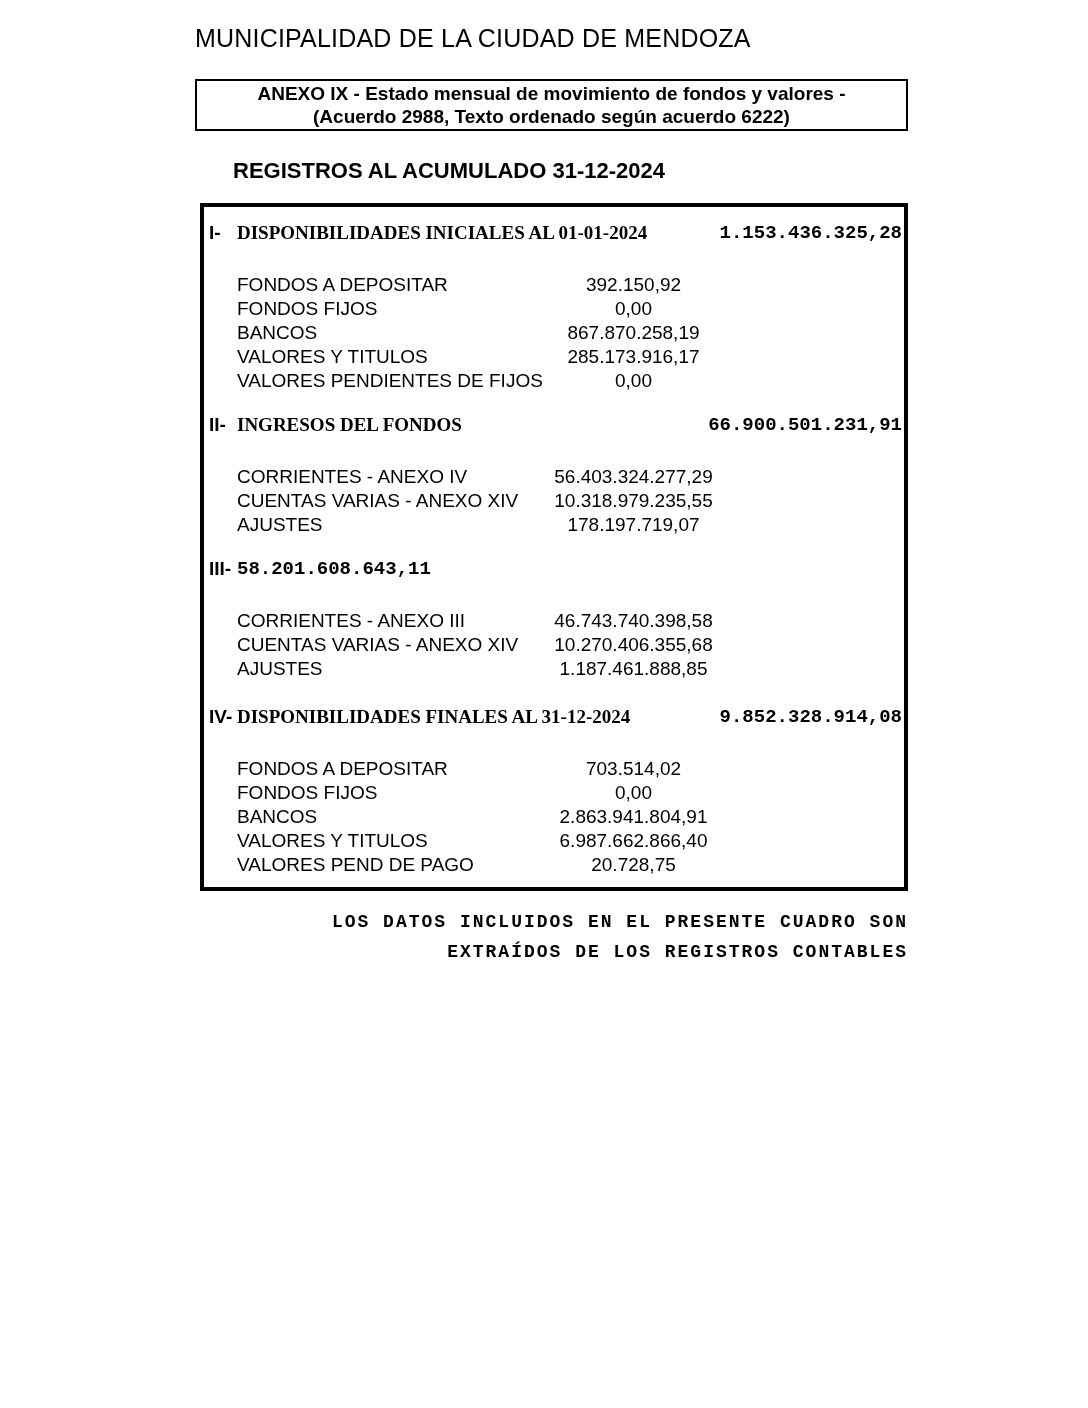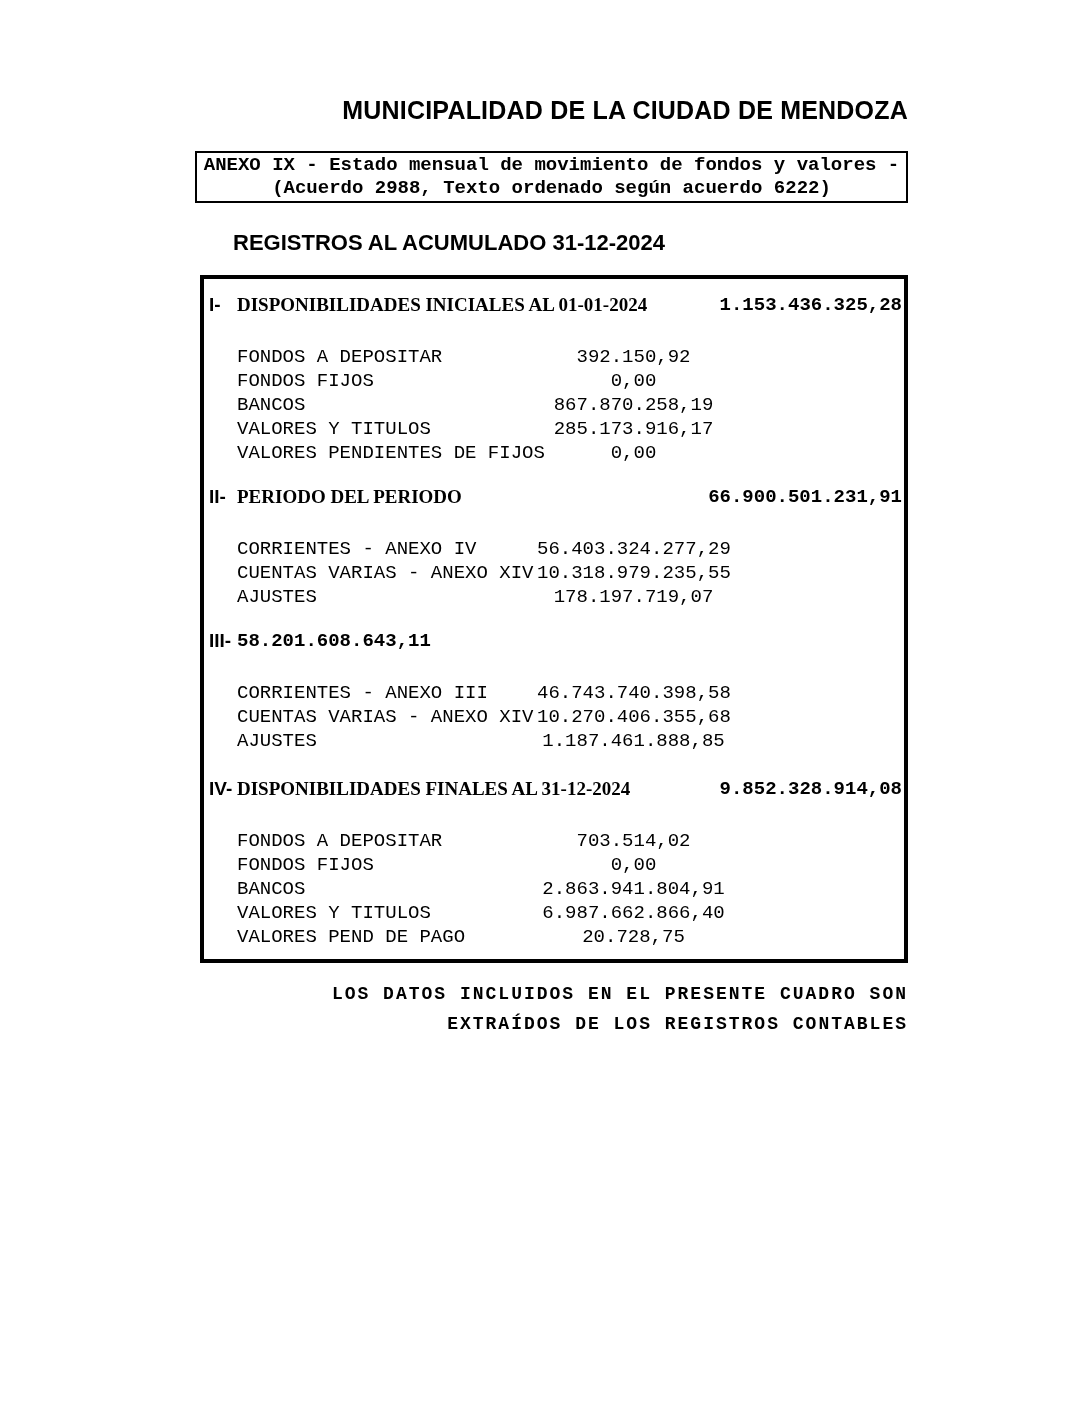--- a/index.html
+++ b/index.html
@@ -14,36 +14,35 @@
     color: #000000;
     overflow: hidden;
   }
   .content {
     position: absolute;
     left: 195px;
     top: 0;
     width: 713px;
   }
   .doc-title {
-    margin-top: 96px;
-    text-align: right;
-    font-weight: bold;
+    margin-top: 24px;
+    text-align: left;
+    font-weight: normal;
     font-size: 25px;
     line-height: 28px;
     letter-spacing: 0.2px;
   }
   .anexo-box {
     margin-top: 27px;
     border: 2px solid #000000;
     text-align: center;
     font-weight: bold;
     font-size: 19px;
     line-height: 23px;
     padding: 1px 4px;
-    font-family: Liberation Mono, monospace;
   }
   .period-heading {
     margin-top: 26px;
     padding-left: 38px;
     font-weight: bold;
     font-size: 22px;
     line-height: 28px;
   }
   .statement-box {
     margin-top: 18px;
@@ -66,21 +65,20 @@
   }
   .sec-numeral { width: 28px; flex: 0 0 28px; }
   .sec-title { flex: 1 1 auto; font-family: Liberation Serif, serif; }
   .sec-total { flex: 0 0 auto; text-align: right; font-family: Liberation Mono, monospace; }
   .detail-row {
     display: flex;
     padding-left: 33px;
     font-size: 19px;
     line-height: 24px;
     white-space: nowrap;
-    font-family: Liberation Mono, monospace;
   }
   .d-label { width: 300px; flex: 0 0 300px; }
   .d-value { width: 193px; flex: 0 0 193px; text-align: center; }
   .footer-note {
     margin-top: 16px;
     text-align: right;
     font-family: "Liberation Mono", "DejaVu Sans Mono", monospace;
     font-weight: bold;
     font-size: 18px;
     line-height: 30px;
@@ -128,21 +126,21 @@
         </div>
         <div class="detail-row">
           <span class="d-label">VALORES PENDIENTES DE FIJOS</span>
           <span class="d-value">0,00</span>
         </div>
       </div>
 
       <div class="section">
         <div class="sec-header">
           <span class="sec-numeral">II-</span>
-          <span class="sec-title">PERIODO DEL PERIODO</span>
+          <span class="sec-title">INGRESOS DEL FONDOS</span>
           <span class="sec-total">66.900.501.231,91</span>
         </div>
         <div class="detail-row">
           <span class="d-label">CORRIENTES - ANEXO IV</span>
           <span class="d-value">56.403.324.277,29</span>
         </div>
         <div class="detail-row">
           <span class="d-label">CUENTAS VARIAS - ANEXO XIV</span>
           <span class="d-value">10.318.979.235,55</span>
         </div>

